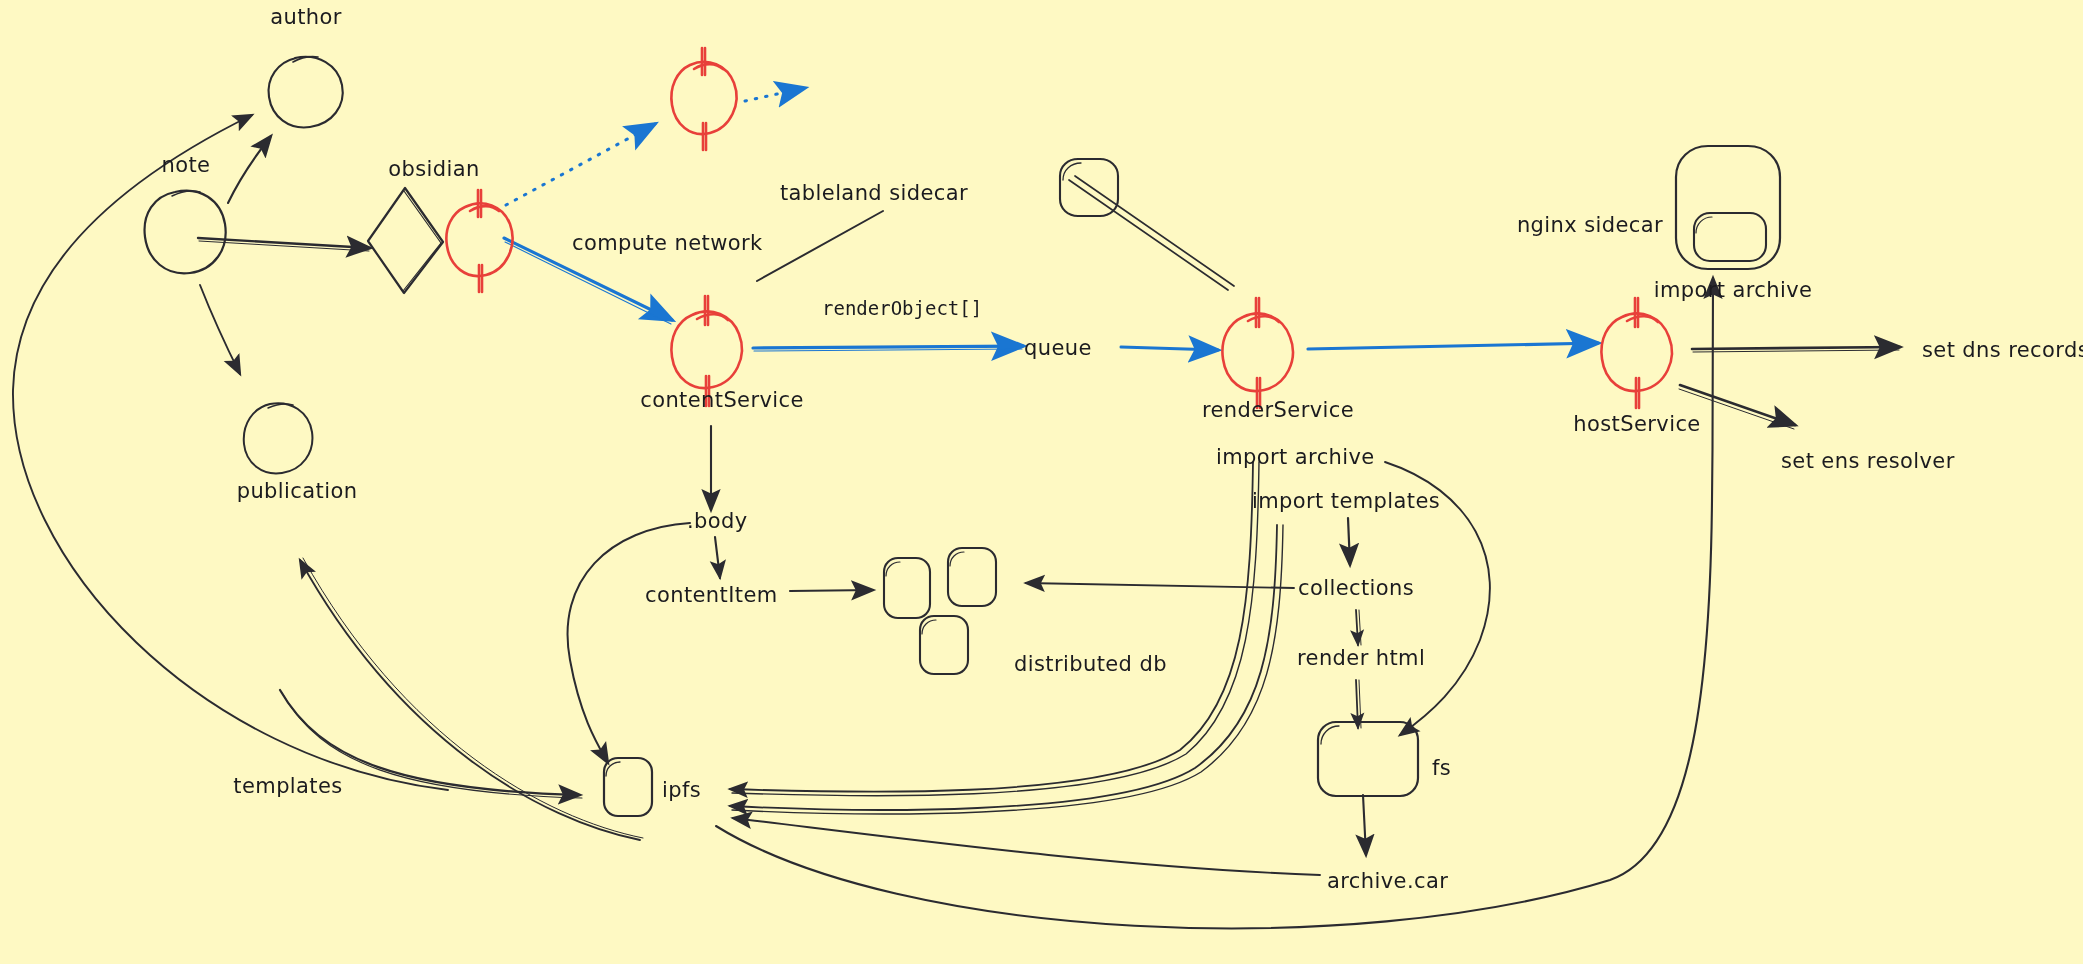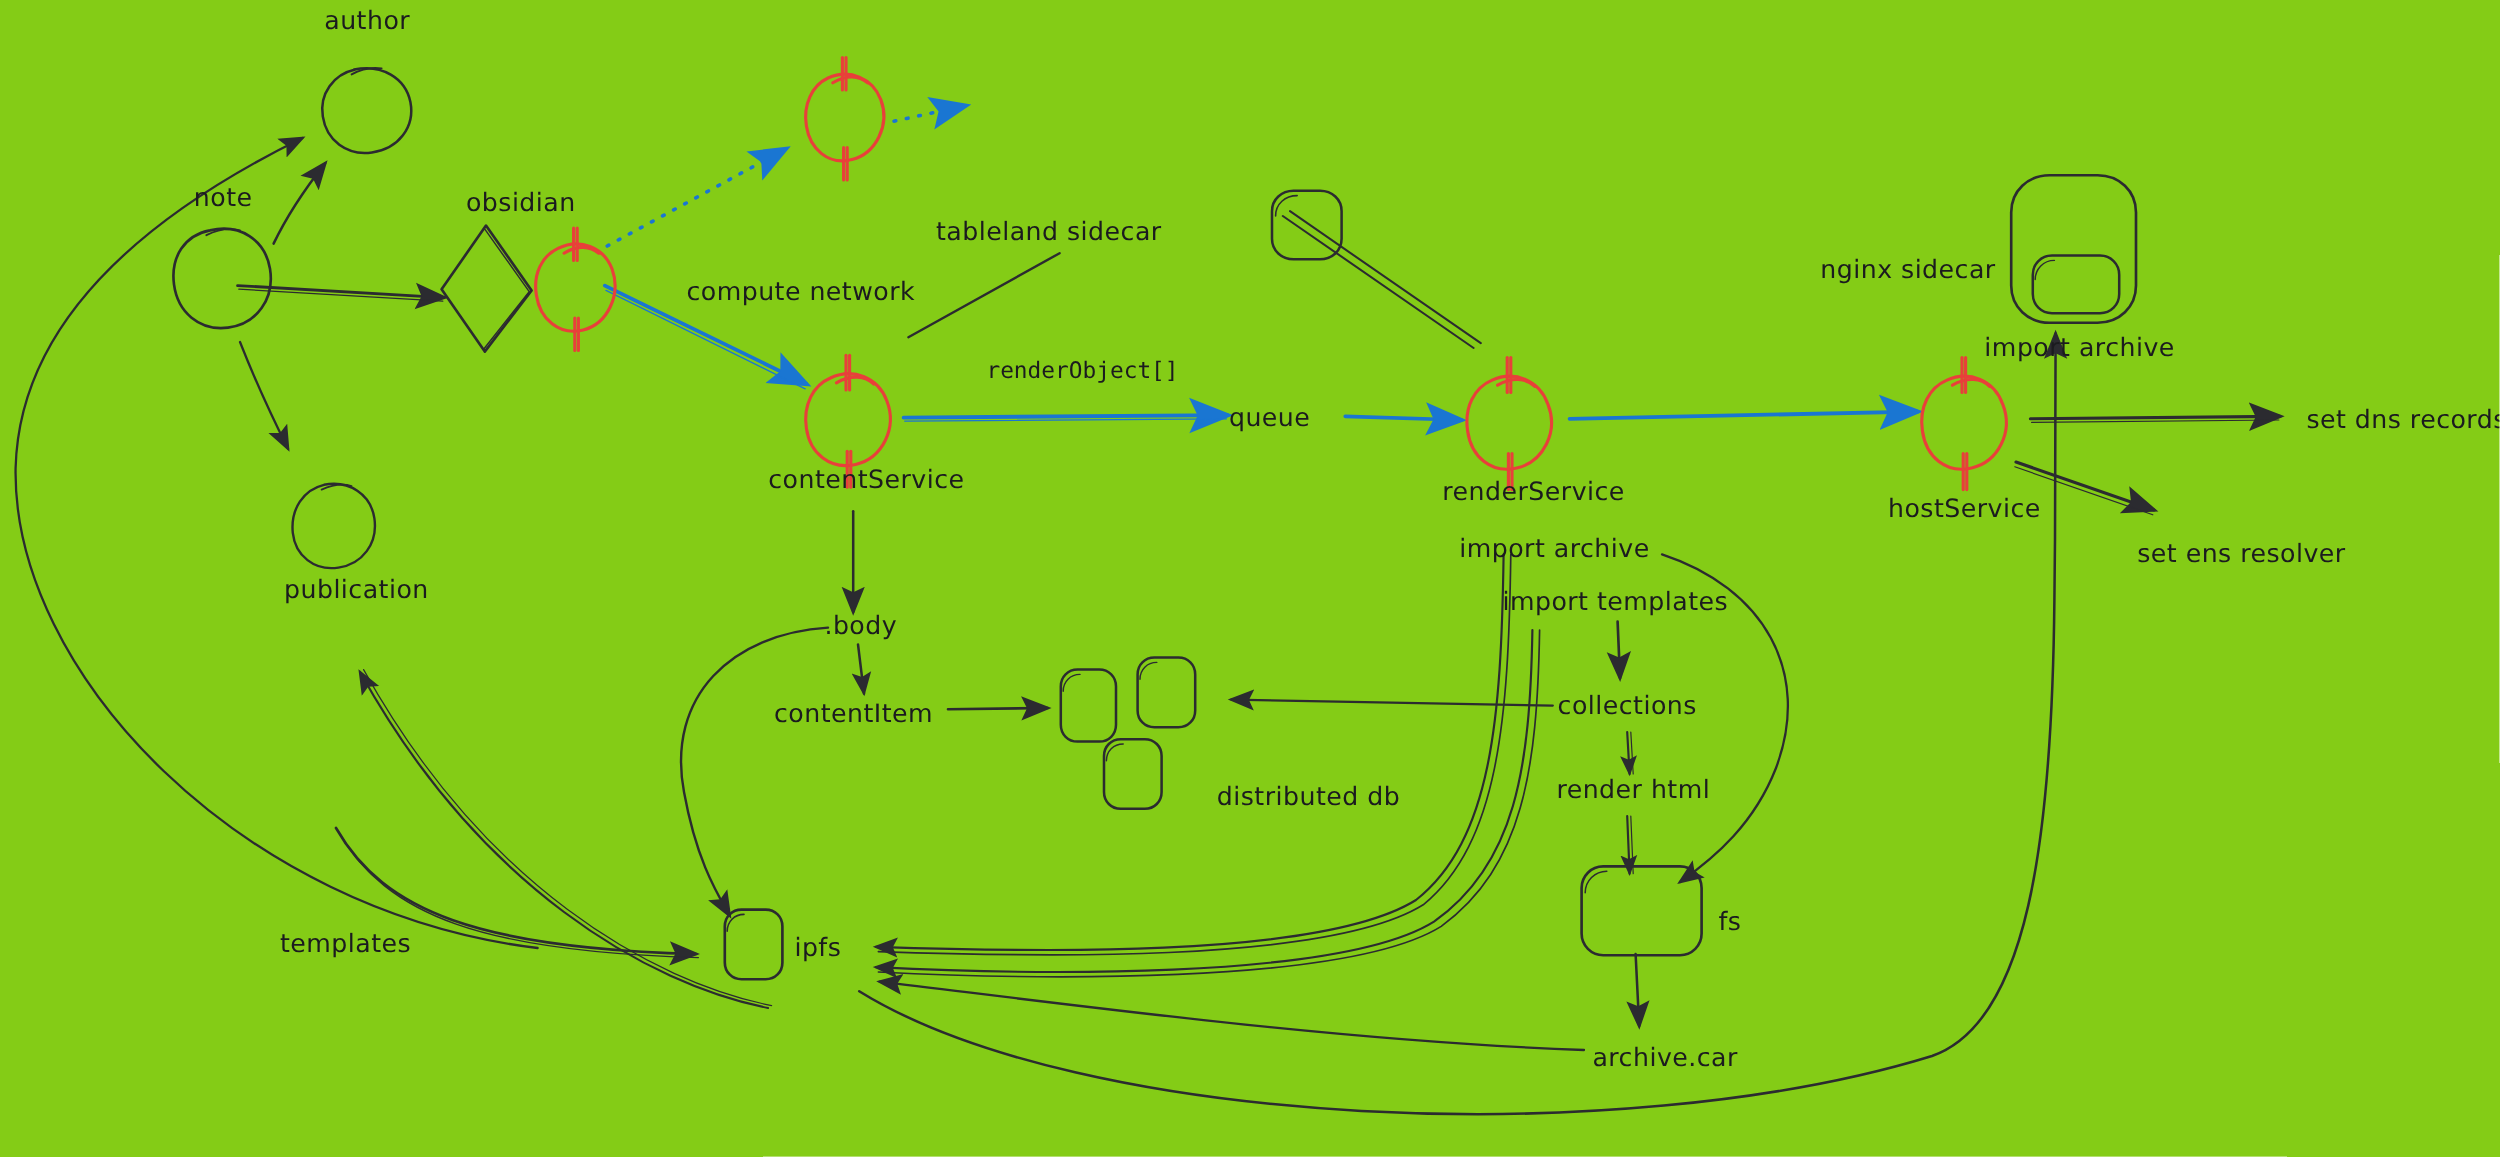--- a/index.html
+++ b/index.html
@@ -8,21 +8,21 @@
     padding: 0;
     background: #ffffff;
   }
   body {
     font-family: "DejaVu Sans", sans-serif;
   }
   #canvas-wrap {
     position: relative;
     width: 2083px;
     height: 964px;
-    background: #84cc16;
+    background: #fef9c3;
     overflow: hidden;
   }
   svg#diagram {
     position: absolute;
     left: 0;
     top: 0;
     width: 2083px;
     height: 964px;
   }
   .lbl {

